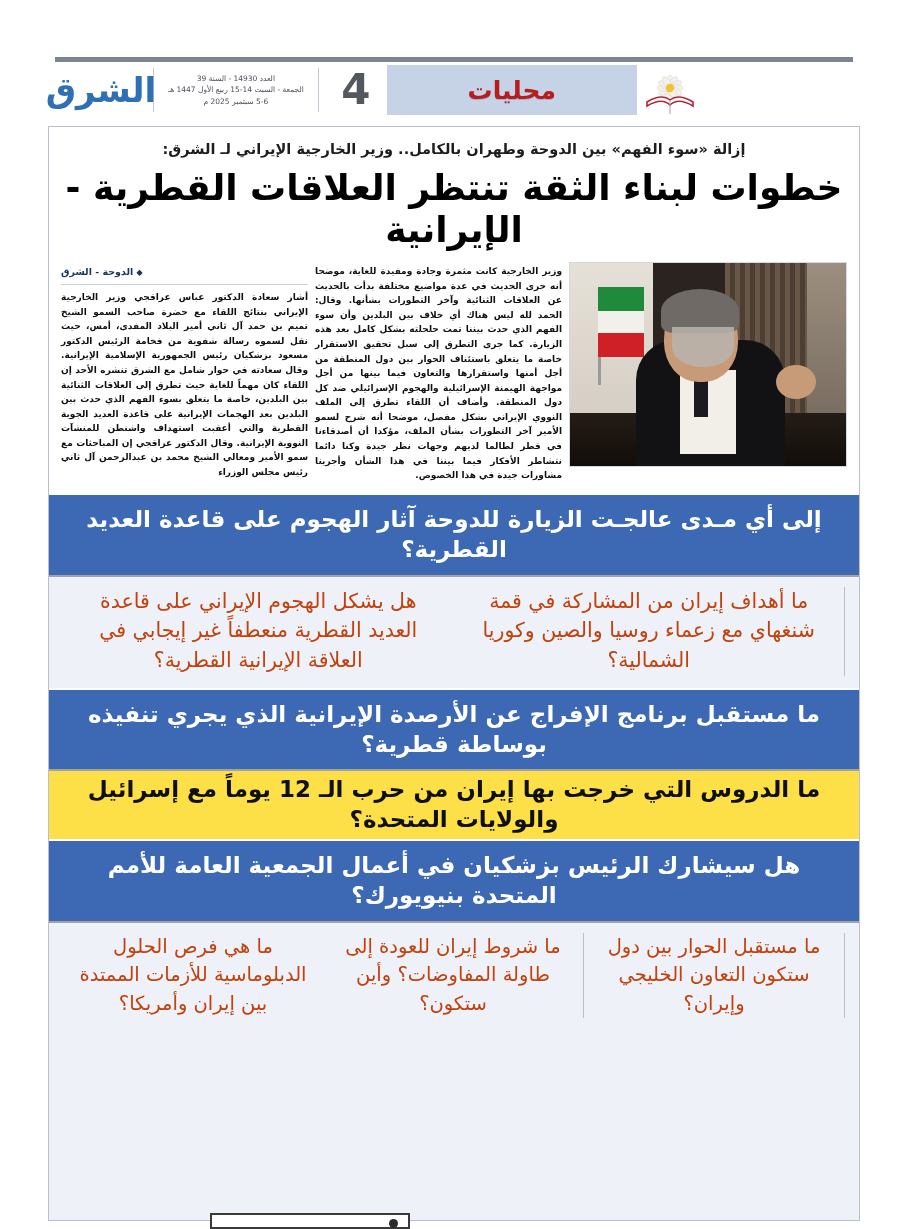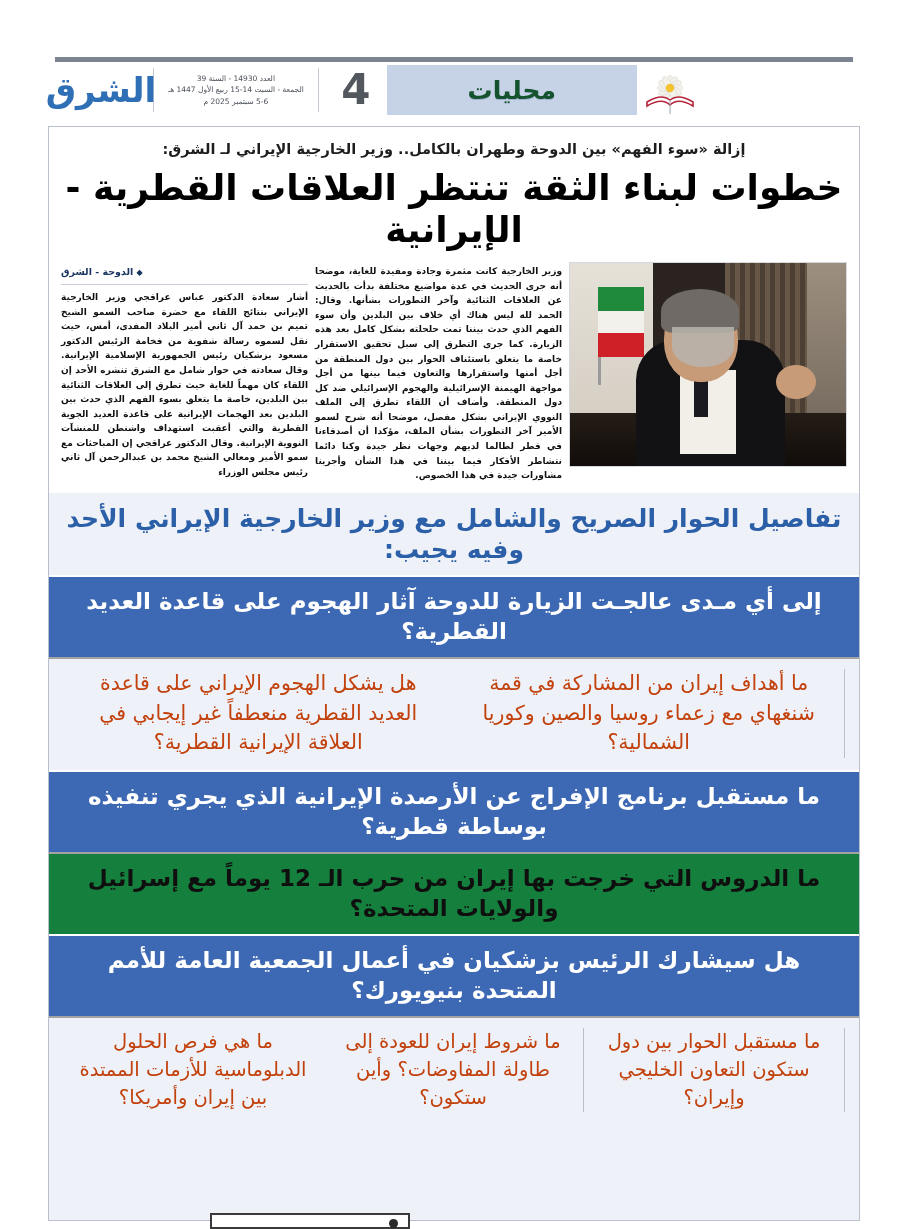--- a/index.html
+++ b/index.html
@@ -50,21 +50,21 @@
   }
   
   .mast-left{
     display:flex;flex-direction:row-reverse;align-items:center;
     margin-right:auto;height:56px;
   }
   .section-band{
     background:#c6d2e6;
     height:50px;width:250px;
     display:flex;align-items:center;justify-content:center;
-    color:#14532d;font-size:25px;font-weight:bold;letter-spacing:5px;
+    color:#b91c1c;font-size:25px;font-weight:bold;letter-spacing:5px;
     text-shadow:0 1px 0 #9fb0cc;
   }
   .emblem{
     width:62px;height:56px;position:relative;margin-left:2px;
   }
 
   
   .article{
     position:absolute;left:48px;right:48px;top:126px;bottom:8px;
     border:1px solid #b9c0cb;
@@ -153,22 +153,22 @@
   .band-blue-text{
     background:#eef1f8;color:#2b5fa8;
     font-size:25px;line-height:1.25;padding:10px 14px;
   }
   .band-solid{
     background:#3c68b4;color:#ffffff;
     font-size:23px;line-height:1.3;padding:10px 16px;
     border-top:2px solid #ffffff;border-bottom:2px solid #a3a3a3;
   }
   .band-ghost{
-    background:#15803d;color:#0f0f0f;
-    font-size:23px;line-height:1.3;padding:10px 16px;
+    background:#fde047;color:#0f0f0f;
+    font-size:23px;line-height:1.3;padding:4px 16px;
   }
 
   
   .qcols{
     background:#eef1f8;display:flex;flex-direction:row-reverse;
     padding:10px 14px 12px;
   }
   .qcol{
     flex:1 1 0;min-width:0;
     text-align:center;
@@ -267,21 +267,20 @@
           <div class="ph-head"></div>
           <div class="ph-hair"></div>
           <div class="ph-beard"></div>
           <div class="ph-hand"></div>
         </div>
       </div>
 
     </div>
 
 
-    <div class="band band-blue-text">تفاصيل الحوار الصريح والشامل مع وزير الخارجية الإيراني الأحد وفيه يجيب:</div>
 
     <div class="band band-solid">إلى أي مـدى عالجـت الزيارة للدوحة آثار الهجوم على قاعدة العديد القطرية؟</div>
 
     <div class="qcols two">
       <div class="qcol">هل يشكل الهجوم الإيراني على قاعدة العديد القطرية منعطفاً غير إيجابي في العلاقة الإيرانية القطرية؟</div>
       <div class="qcol">ما أهداف إيران من المشاركة في قمة شنغهاي مع زعماء روسيا والصين وكوريا الشمالية؟</div>
     </div>
 
     <div class="band band-solid">ما مستقبل برنامج الإفراج عن الأرصدة الإيرانية الذي يجري تنفيذه بوساطة قطرية؟</div>
 

